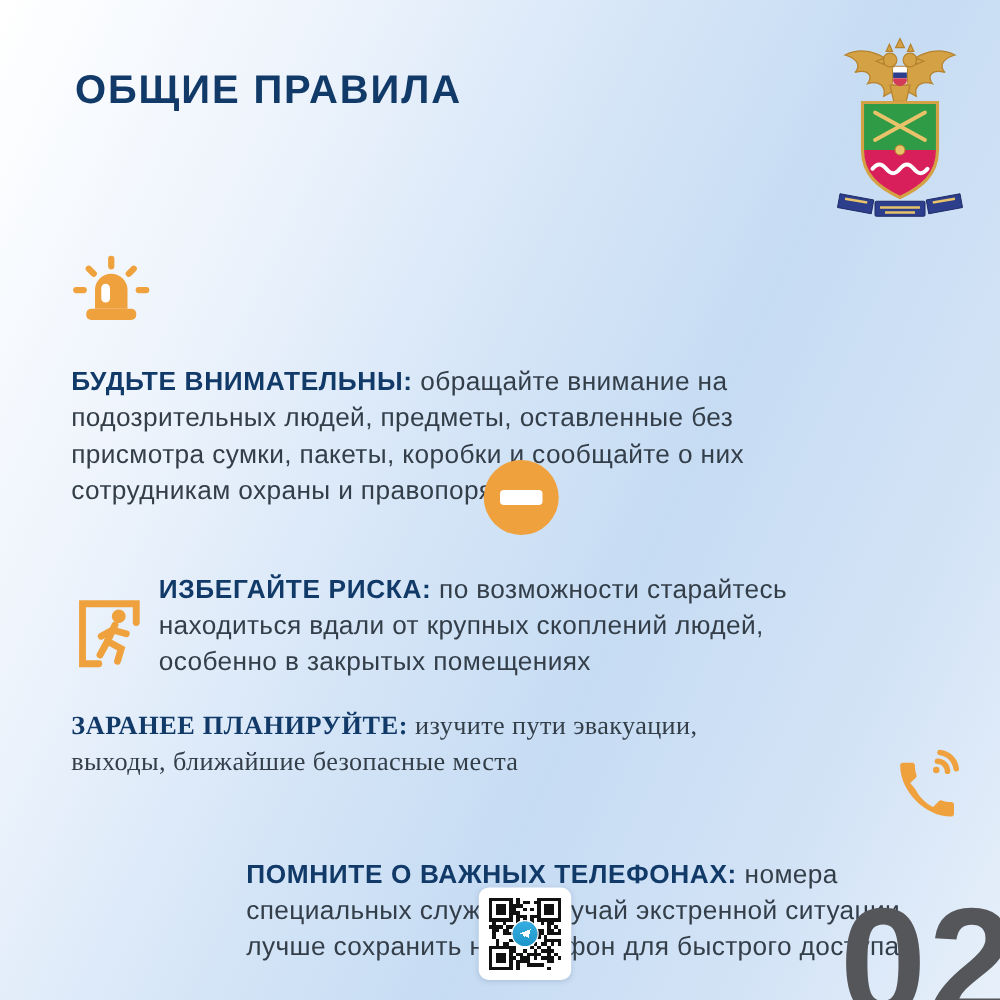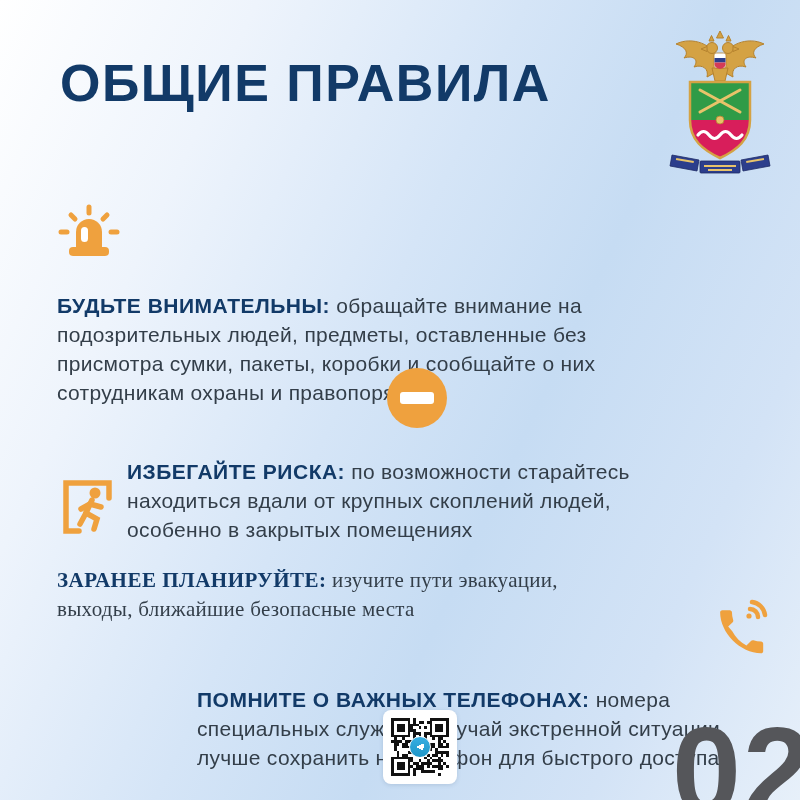--- a/index.html
+++ b/index.html
@@ -15,21 +15,21 @@
     overflow:hidden;
   }
   #poster{
     position:relative;
     width:800px;height:800px;
     overflow:hidden;
     background:linear-gradient(115deg,#ffffff 0%,#eef4fc 22%,#d5e5f7 45%,#c6dcf3 62%,#d3e3f6 82%,#e7f0fa 100%);
   }
   .page-title{
     position:absolute;left:60px;top:52px;
-    font-size:52px;line-height:1.2;font-weight:700;
+    font-size:32px;line-height:1.2;font-weight:700;
     letter-spacing:1.5px;color:var(--navy);
   }
   .emblem{
     position:absolute;left:660px;top:28px;width:120px;height:150px;
   }
   .rule{
     position:absolute;left:57px;display:flex;gap:27px;width:720px;flex-direction:column;
   }
   .rule-icon{flex:0 0 64px;width:64px;height:64px;margin-top:2px;}
   .rule-text{

